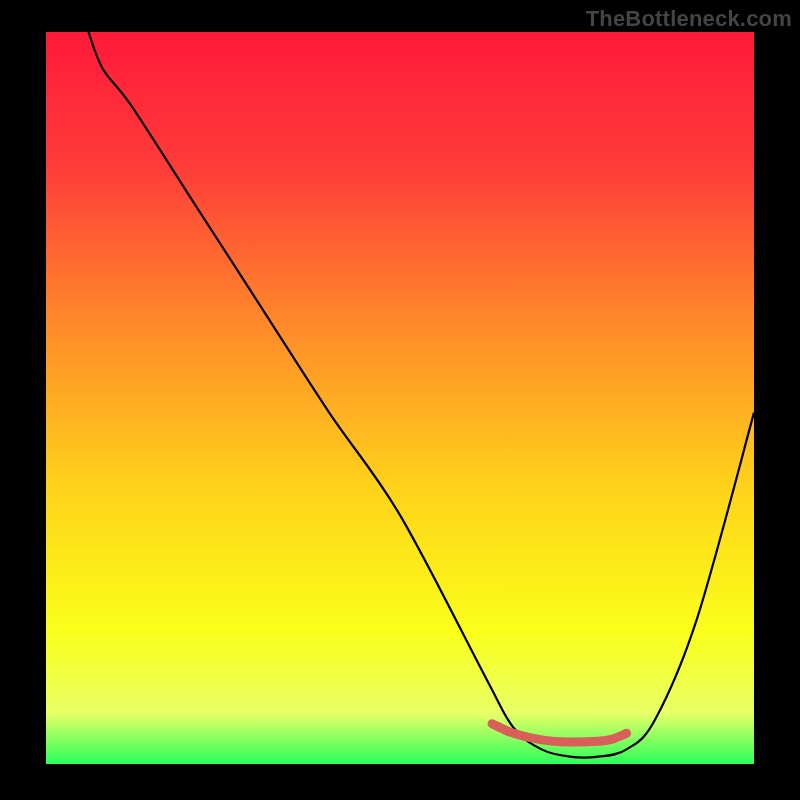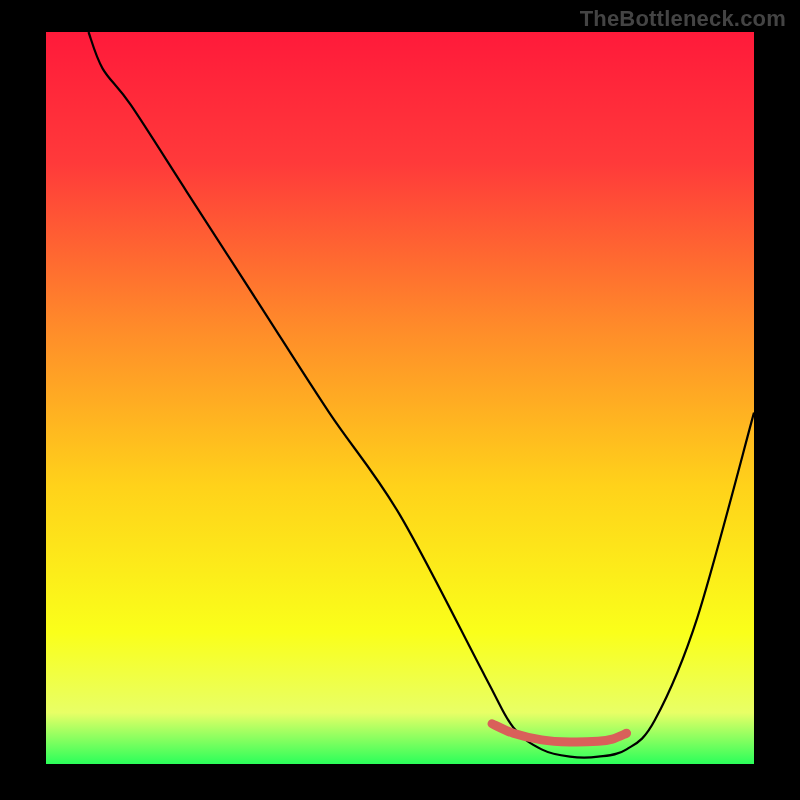--- a/index.html
+++ b/index.html
@@ -13,21 +13,21 @@
   }
   .frame {
     position: relative;
     width: 800px;
     height: 800px;
     background: #000;
   }
   .watermark {
     position: absolute;
     top: 6px;
-    right: 14px;
+    right: 8px;
     color: #444;
     font-size: 22px;
     font-weight: 600;
     letter-spacing: 0.2px;
     z-index: 10;
     user-select: none;
   }
   svg {
     position: absolute;
     top: 0;

